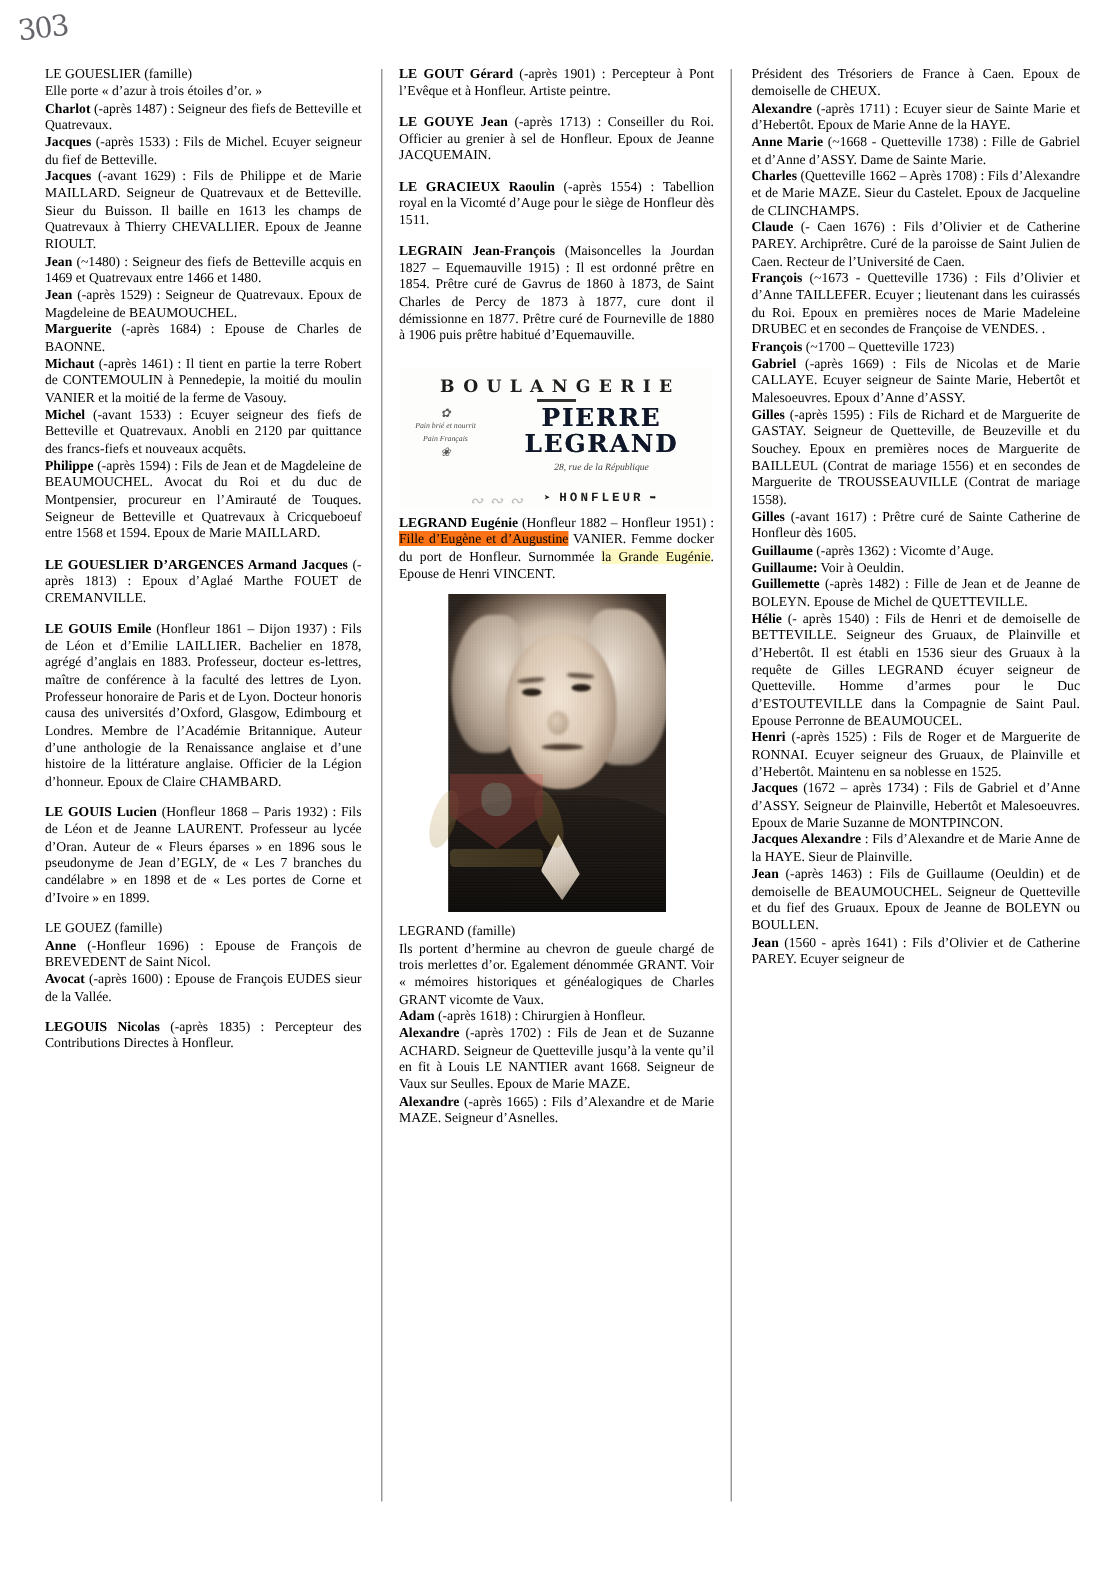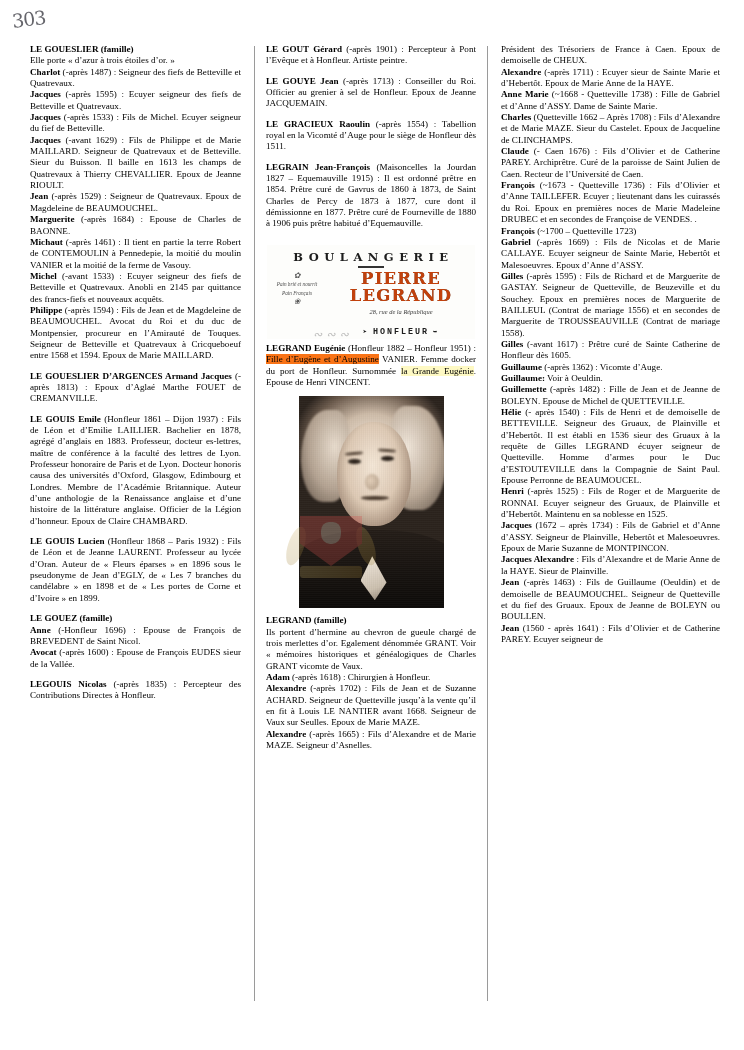--- a/index.html
+++ b/index.html
@@ -46,21 +46,21 @@
   .rule{
     width:1px;
     background:#9a9a9a;
     margin-top:2px;
     flex:0 0 1px;
     height:955px;
   }
   p{margin:0;}
   .gap{height:9px;}
   b{font-weight:bold;}
-  .fam{font-weight:bold;}
+  .fam{font-weight:normal;}
   .hl-yellow{background:#f97316;}
   .hl-blue{background:#fef9c3;}
 
   
   .letterhead{
     margin:6px auto 4px auto;
     width:208px;
     height:94px;
     position:relative;
     background:#fdfdfb;
@@ -94,21 +94,21 @@
     line-height:9px;
     padding-top:2px;
   }
   .lh-orn{font-size:8px;color:#5b5b5b;line-height:8px;}
   .lh-right{flex:1;text-align:center;}
   .lh-name{
     font-family:"DejaVu Serif",serif;
     font-weight:bold;
     font-size:16.5px;
     letter-spacing:1.2px;
-    color:#c2410c;
+    color:#0f172a;
     line-height:17px;
     text-shadow:0 0 0.4px #555;
   }
   .lh-addr{
     font-family:"Liberation Serif",serif;
     font-style:italic;
     font-size:6.4px;
     color:#3b3b3b;
     margin-top:2px;
   }
@@ -239,27 +239,27 @@
 <div class="page">
 
   <div class="folio">303</div>
 
   <div class="cols">
 
     <div class="col c1" id="col1">
         <p><b class="fam">LE GOUESLIER (famille)</b></p>
         <p><span>Elle porte « d’azur à trois étoiles d’or. »</span></p>
         <p><b>Charlot</b><span> (-après 1487) : Seigneur des fiefs de Betteville et Quatrevaux.</span></p>
-        <p><b>Jacques</b><span> (-après 1595) : Ecuyer seigneur des fiefs de Betteville et Quatrevaux.</span></p>
         <p><b>Jacques</b><span> (-après 1533) : Fils de Michel. Ecuyer seigneur du fief de Betteville.</span></p>
         <p><b>Jacques</b><span> (-avant 1629) : Fils de Philippe et de Marie MAILLARD. Seigneur de Quatrevaux et de Betteville. Sieur du Buisson. Il baille en 1613 les champs de Quatrevaux à Thierry CHEVALLIER. Epoux de Jeanne RIOULT.</span></p>
+        <p><b>Jean</b><span> (~1480) : Seigneur des fiefs de Betteville acquis en 1469 et Quatrevaux entre 1466 et 1480.</span></p>
         <p><b>Jean</b><span> (-après 1529) : Seigneur de Quatrevaux. Epoux de Magdeleine de BEAUMOUCHEL.</span></p>
         <p><b>Marguerite</b><span> (-après 1684) : Epouse de Charles de BAONNE.</span></p>
         <p><b>Michaut</b><span> (-après 1461) : Il tient en partie la terre Robert de CONTEMOULIN à Pennedepie, la moitié du moulin VANIER et la moitié de la ferme de Vasouy.</span></p>
-        <p><b>Michel</b><span> (-avant 1533) : Ecuyer seigneur des fiefs de Betteville et Quatrevaux. Anobli en 2145 par quittance des francs-fiefs et nouveaux acquêts.</span></p>
+        <p><b>Michel</b><span> (-avant 1533) : Ecuyer seigneur des fiefs de Betteville et Quatrevaux. Anobli en 2120 par quittance des francs-fiefs et nouveaux acquêts.</span></p>
         <p><b>Philippe</b><span> (-après 1594) : Fils de Jean et de Magdeleine de BEAUMOUCHEL. Avocat du Roi et du duc de Montpensier, procureur en l’Amirauté de Touques. Seigneur de Betteville et Quatrevaux à Cricqueboeuf entre 1568 et 1594. Epoux de Marie MAILLARD.</span></p>
         <div class="gap"></div>
         <p><b>LE GOUESLIER D’ARGENCES Armand Jacques</b><span> (-après 1813) : Epoux d’Aglaé Marthe FOUET de CREMANVILLE.</span></p>
         <div class="gap"></div>
         <p><b>LE GOUIS Emile</b><span> (Honfleur 1861 – Dijon 1937) : Fils de Léon et d’Emilie LAILLIER. Bachelier en 1878, agrégé d’anglais en 1883. Professeur, docteur es-lettres, maître de conférence à la faculté des lettres de Lyon. Professeur honoraire de Paris et de Lyon. Docteur honoris causa des universités d’Oxford, Glasgow, Edimbourg et Londres. Membre de l’Académie Britannique. Auteur d’une anthologie de la Renaissance anglaise et d’une histoire de la littérature anglaise. Officier de la Légion d’honneur. Epoux de Claire CHAMBARD.</span></p>
         <div class="gap"></div>
         <p><b>LE GOUIS Lucien</b><span> (Honfleur 1868 – Paris 1932) : Fils de Léon et de Jeanne LAURENT. Professeur au lycée d’Oran. Auteur de « Fleurs éparses » en 1896 sous le pseudonyme de Jean d’EGLY, de « Les 7  branches du candélabre » en 1898 et de « Les portes de Corne et d’Ivoire » en 1899.</span></p>
         <div class="gap"></div>
         <p><b class="fam">LE GOUEZ (famille)</b></p>
         <p><b>Anne</b><span> (-Honfleur 1696) : Epouse de François de BREVEDENT de Saint Nicol.</span></p>

